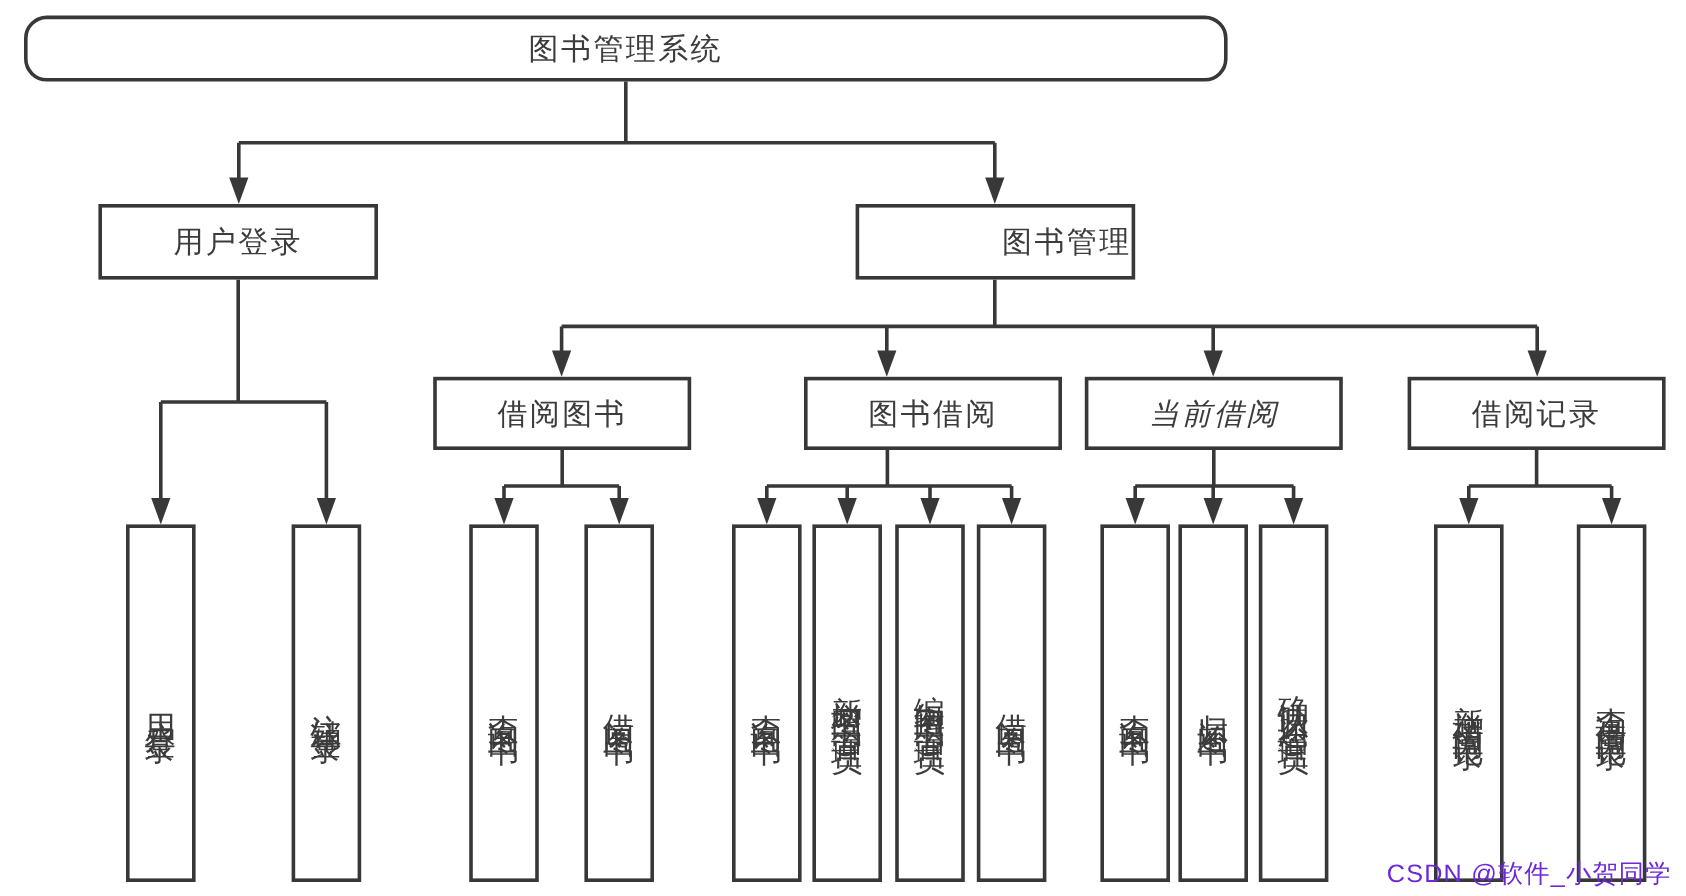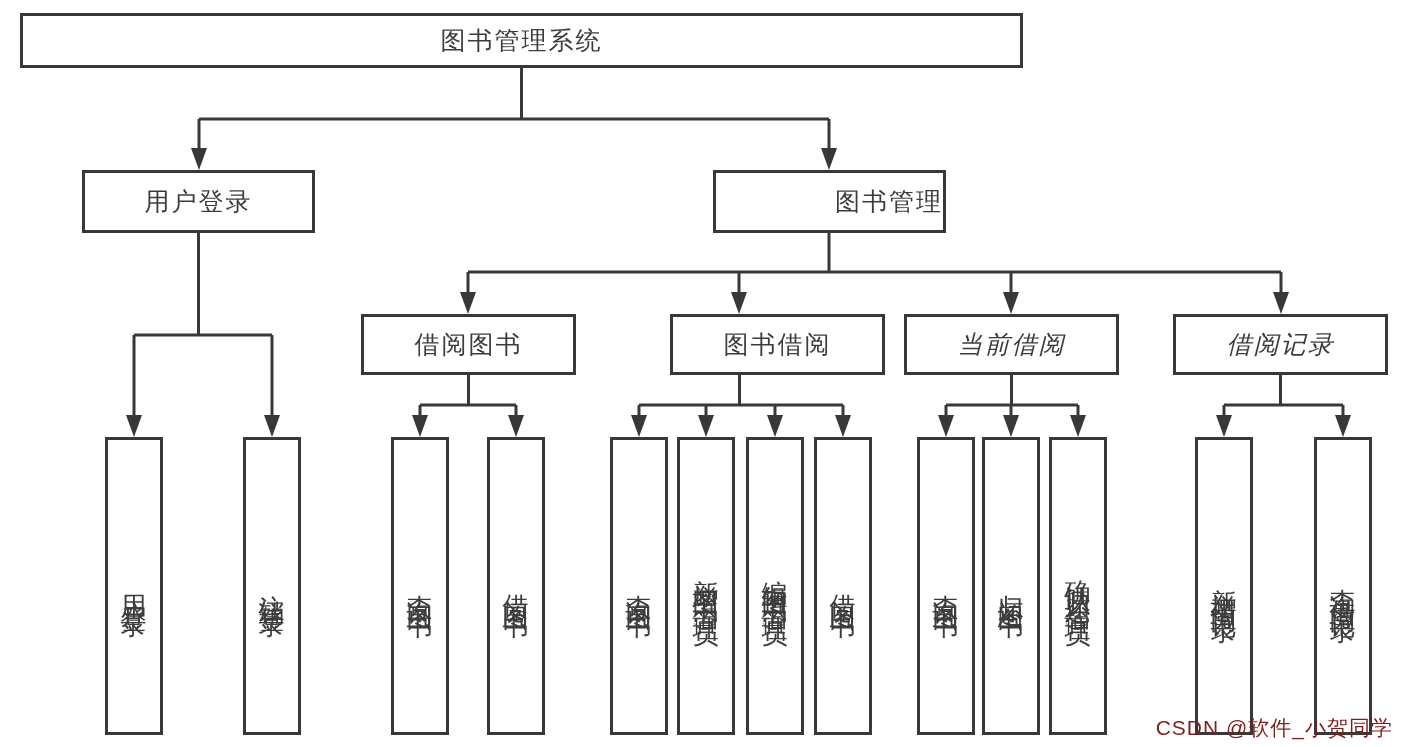--- a/index.html
+++ b/index.html
@@ -39,21 +39,21 @@
     letter-spacing: 6px;
     white-space: nowrap;
   }
   .lvl2 { width: 233px; height: 63px; top: 170px; }
   .lvl3 { width: 215px; height: 61px; top: 314px; }
   #watermark {
     position: absolute;
     right: 12px;
     top: 714px;
     font-size: 21px;
-    color: #7f1d1d;
+    color: #6d28d9;
     z-index: 2;
     letter-spacing: 1px;
     white-space: nowrap;
   }
   .line { stroke: #383838; stroke-width: 3; fill: none; }
   .arrow { fill: #383838; stroke: none; }
 </style>
 </head>
 <body>
 
@@ -102,41 +102,41 @@
       <polygon class="arrow" points="1070,415 1086,415 1078,437"></polygon>
     </g>
 
     <g>
       <path class="line" d="M1280.5 375 V405 M1224 405 H1343 M1224 405 V419 M1343 405 V419"></path>
       <polygon class="arrow" points="1216,415 1232,415 1224,437"></polygon>
       <polygon class="arrow" points="1335,415 1351,415 1343,437"></polygon>
     </g>
   </svg>
 
-  <div class="box" style="left:20px; top:13px; width:1003px; height:55px;">
+  <div class="box" style="left:20px; top:13px; width:1003px; height:55px;border-radius:19px;">
     <span class="h-label">图书管理系统</span>
   </div>
 
   <div class="box lvl2" style="left:82px;">
     <span class="h-label">用户登录</span>
   </div>
   <div class="box lvl2" style="left:713px;justify-content:flex-end;">
     <span class="h-label">图书管理</span>
   </div>
 
   <div class="box lvl3" style="left:361px;">
     <span class="h-label">借阅图书</span>
   </div>
   <div class="box lvl3" style="left:632px;margin-left:38px;">
     <span class="h-label">图书借阅</span>
   </div>
   <div class="box lvl3" style="left:904px;font-style:italic;">
     <span class="h-label">当前借阅</span>
   </div>
-  <div class="box lvl3" style="left:1173px;font-style:italic;">
+  <div class="box lvl3" style="left:1173px;">
     <span class="h-label">借阅记录</span>
   </div>
 
   <div class="box leaf" style="left:105px;">
     <span class="v-label">用户登录</span>
   </div>
   <div class="box leaf" style="left:243px;">
     <span class="v-label">注销登录</span>
   </div>
 

